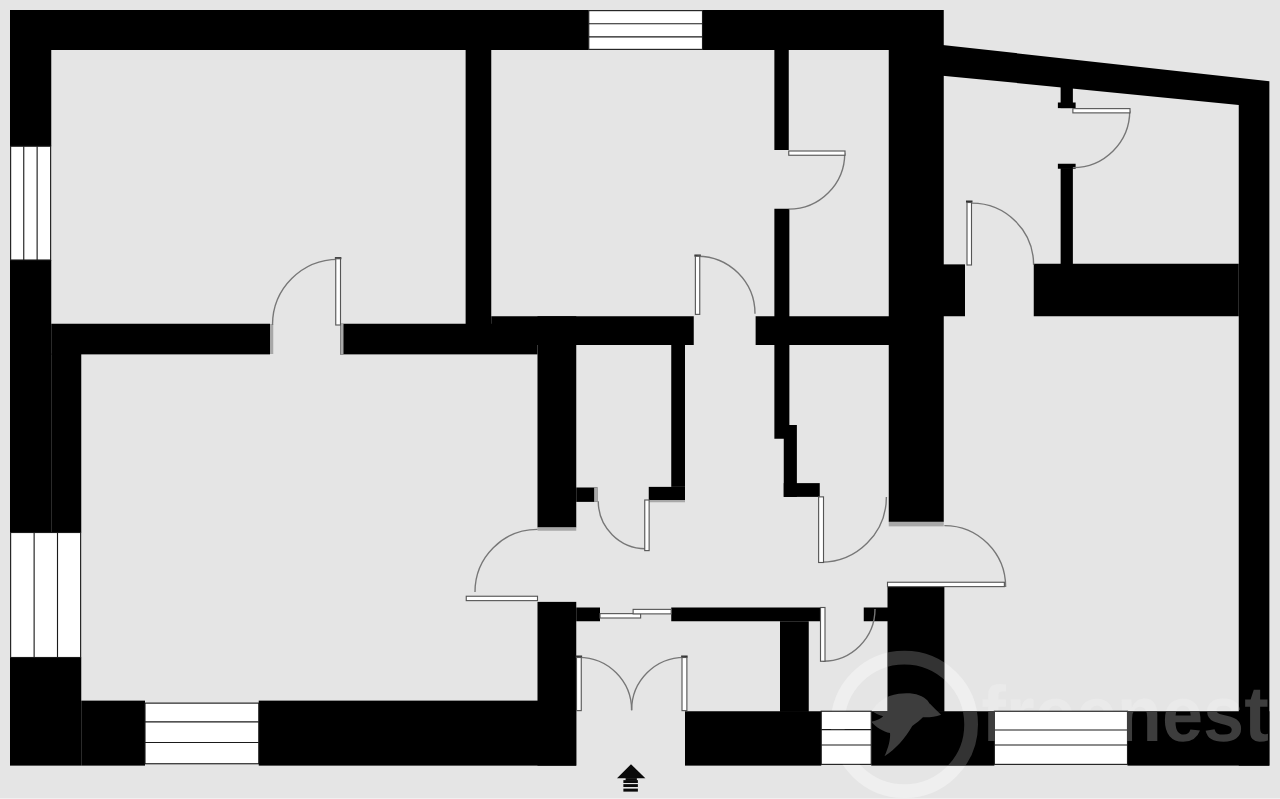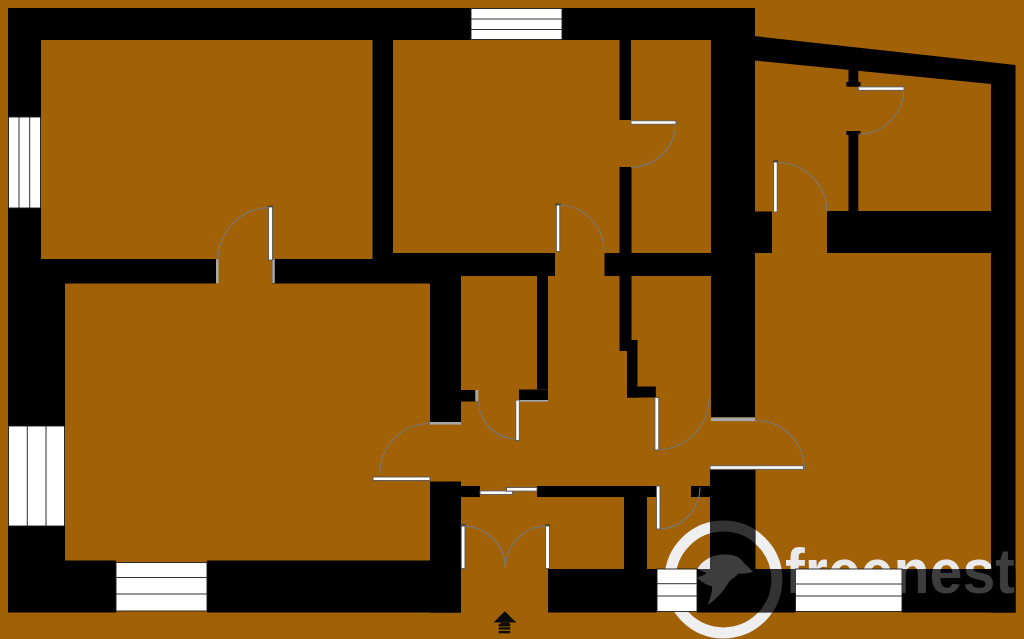--- a/index.html
+++ b/index.html
@@ -1,16 +1,16 @@
 <!DOCTYPE html>
 <html><head>
 <meta charset="utf-8">
 <style>
   html,body{margin:0;padding:0;background:#fff;}
-  .stage{position:relative;width:1024px;height:639px;overflow:hidden;background:#a16207;}
+  .stage{position:relative;width:1024px;height:639px;overflow:hidden;background:#e5e5e5;}
   .layer{position:absolute;left:0;top:0;}
   #wmdark{mix-blend-mode:lighten;}
   text{font-family:"Liberation Sans", sans-serif;font-weight:bold;}
 </style>
 </head>
 <body>
 <div class="stage">
 
 <svg class="layer" width="1024" height="639" viewBox="0 0 1024 639">
   <g fill="#eaeaea">

